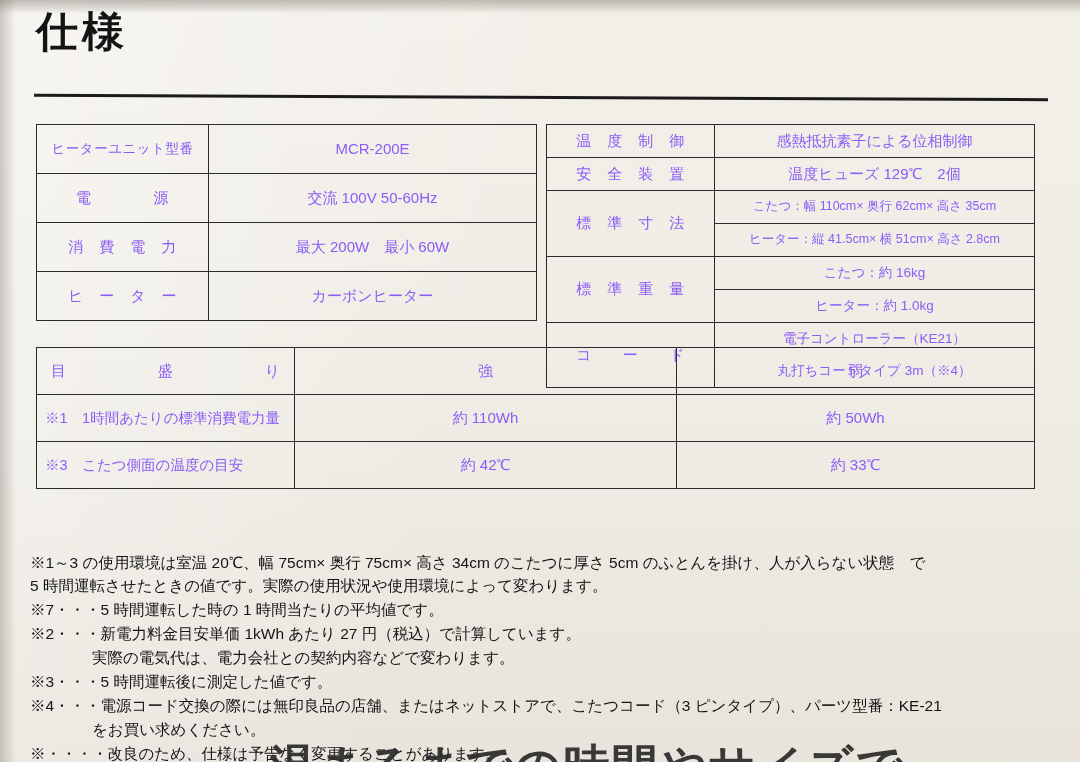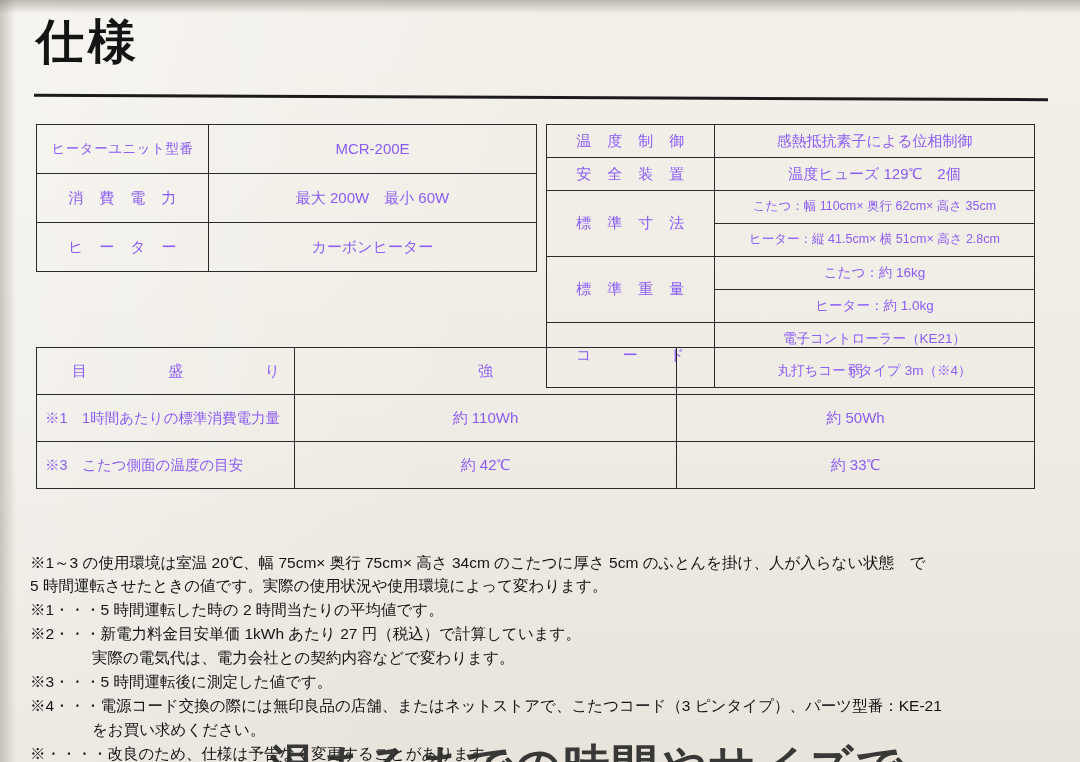--- a/index.html
+++ b/index.html
@@ -31,22 +31,22 @@
   }
   .content {
     position: absolute;
     inset: 0;
   }
 
   
   .title {
     position: absolute;
     left: 36px;
-    top: 18px;
-    font-size: 48px;
+    top: 11px;
+    font-size: 42px;
     font-weight: 700;
     letter-spacing: 4px;
     line-height: 1;
     color: #141414;
   }
   .title-rule {
     position: absolute;
     left: 34px;
     top: 96px;
     width: 1014px;
@@ -71,21 +71,20 @@
     line-height: 1.25;
   }
   td.label {
     letter-spacing: 0.5px;
   }
   .spread {
     display: block;
     text-align: justify;
     text-align-last: justify;
     padding: 0 8px;
-    margin-left: 21px;
   }
   .small {
     font-size: 13.5px;
   }
   .tiny {
     font-size: 12.5px;
   }
 
   
   .tbl-left {
@@ -180,20 +179,24 @@
     <colgroup>
         <col style="width:172px">
         <col style="width:328px">
       </colgroup>
     <tbody>
       <tr>
         <td class="label small">ヒーターユニット型番</td>
         <td>MCR-200E</td>
       </tr>
       <tr>
+        <td class="label">電　　　　源</td>
+        <td>交流 100V 50-60Hz</td>
+      </tr>
+      <tr>
         <td class="label">消　費　電　力</td>
         <td>最大 200W　最小 60W</td>
       </tr>
       <tr>
         <td class="label">ヒ　ー　タ　ー</td>
         <td>カーボンヒーター</td>
       </tr>
     </tbody>
   </table>
 
@@ -258,21 +261,21 @@
         <td class="rowlabel">※3　こたつ側面の温度の目安</td>
         <td>約 42℃</td>
         <td>約 33℃</td>
       </tr>
     </tbody>
   </table>
 
   <div class="notes">
     <p>※1～3 の使用環境は室温 20℃、幅 75cm× 奥行 75cm× 高さ 34cm のこたつに厚さ 5cm のふとんを掛け、人が入らない状態　で
 5 時間運転させたときの値です。実際の使用状況や使用環境によって変わります。</p>
-    <p>※1・・・5 時間運転した時の 2 時間当たりの平均値です。</p>
+    <p>※7・・・5 時間運転した時の 1 時間当たりの平均値です。</p>
     <p>※2・・・新電力料金目安単価 1kWh あたり 27 円（税込）で計算しています。</p>
     <p class="indent">実際の電気代は、電力会社との契約内容などで変わります。</p>
     <p>※3・・・5 時間運転後に測定した値です。</p>
     <p>※4・・・電源コード交換の際には無印良品の店舗、またはネットストアで、こたつコード（3 ピンタイプ）、パーツ型番：KE-21</p>
     <p class="indent">をお買い求めください。</p>
     <p>※・・・・改良のため、仕様は予告なく変更することがあります。</p>
   </div>
 
   <div class="cutoff">温まるまでの時間やサイズで</div>
 

